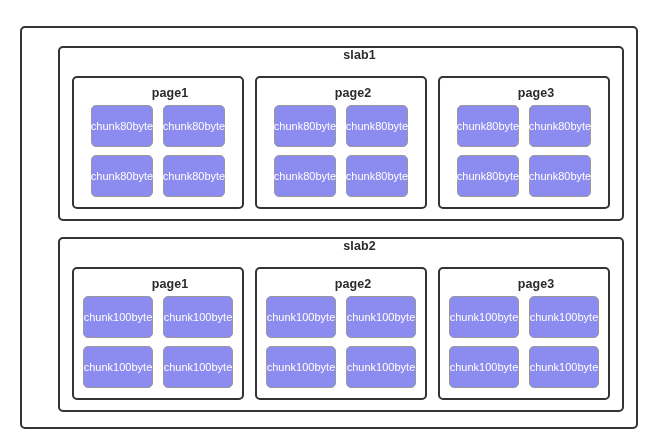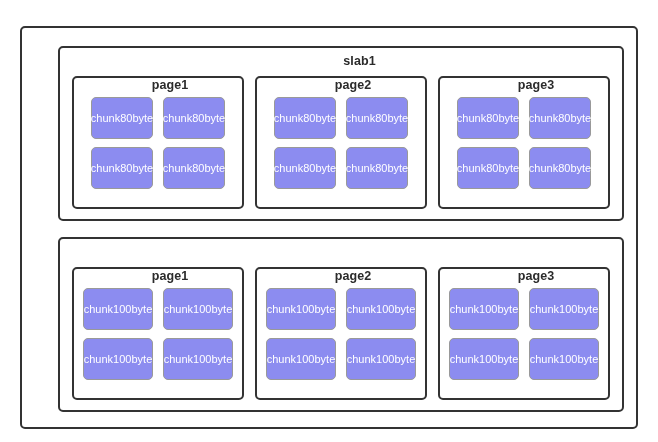--- a/index.html
+++ b/index.html
@@ -45,21 +45,21 @@
     background: #ffffff;
   }
   .slab-1 { top: 18px;  height: 175px; }
   .slab-2 { top: 209px; height: 175px; }
 
   .slab-title {
     text-align: center;
     font-size: 12.5px;
     font-weight: bold;
     color: #2b2b2b;
-    margin-top: 6px;
+    margin-top: 0;
     letter-spacing: 0.1px;
     padding-left: 37px;
   }
 
   
   .pages-row {
     position: absolute;
     left: 12px;
     right: 12px;
     top: 28px;
@@ -77,21 +77,21 @@
     background: #ffffff;
     display: flex;
     flex-direction: column;
     align-items: center;
   }
 
   .page-title {
     font-size: 12.5px;
     font-weight: bold;
     color: #2b2b2b;
-    margin-top: 0;
+    margin-top: 8px;
     margin-bottom: 5px;
     letter-spacing: 0.1px;
     padding-left: 24px;
   }
 
   .chunk-grid {
     display: grid;
     grid-template-columns: repeat(2, auto);
     gap: 8px 10px;
     justify-content: center;
@@ -188,20 +188,21 @@
               <span>chunk</span>
               <span>80byte</span>
             </div>
           </div>
         </div>
 
       </div>
     </div>
 
     <div class="slab-box slab-2">
+      <div class="slab-title">slab2</div>
       <div class="pages-row">
 
         <div class="page-box">
           <div class="page-title">page1</div>
           <div class="chunk-grid">
             <div class="chunk wide">
               <span>chunk</span>
               <span>100byte</span>
             </div>
             <div class="chunk wide">

